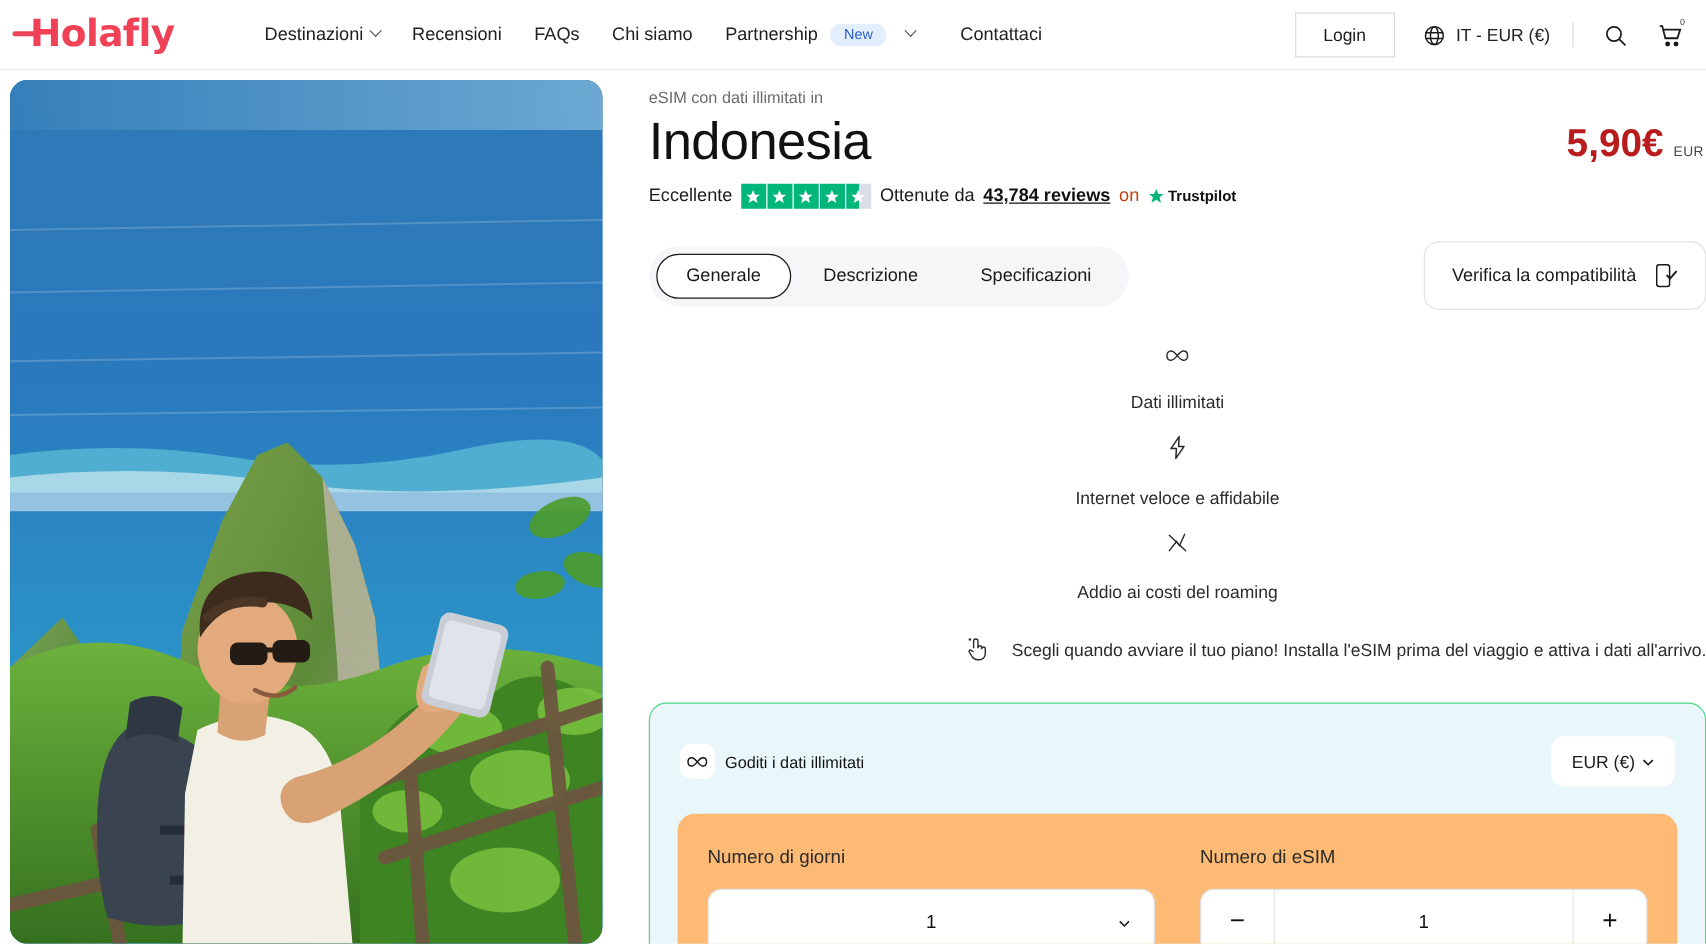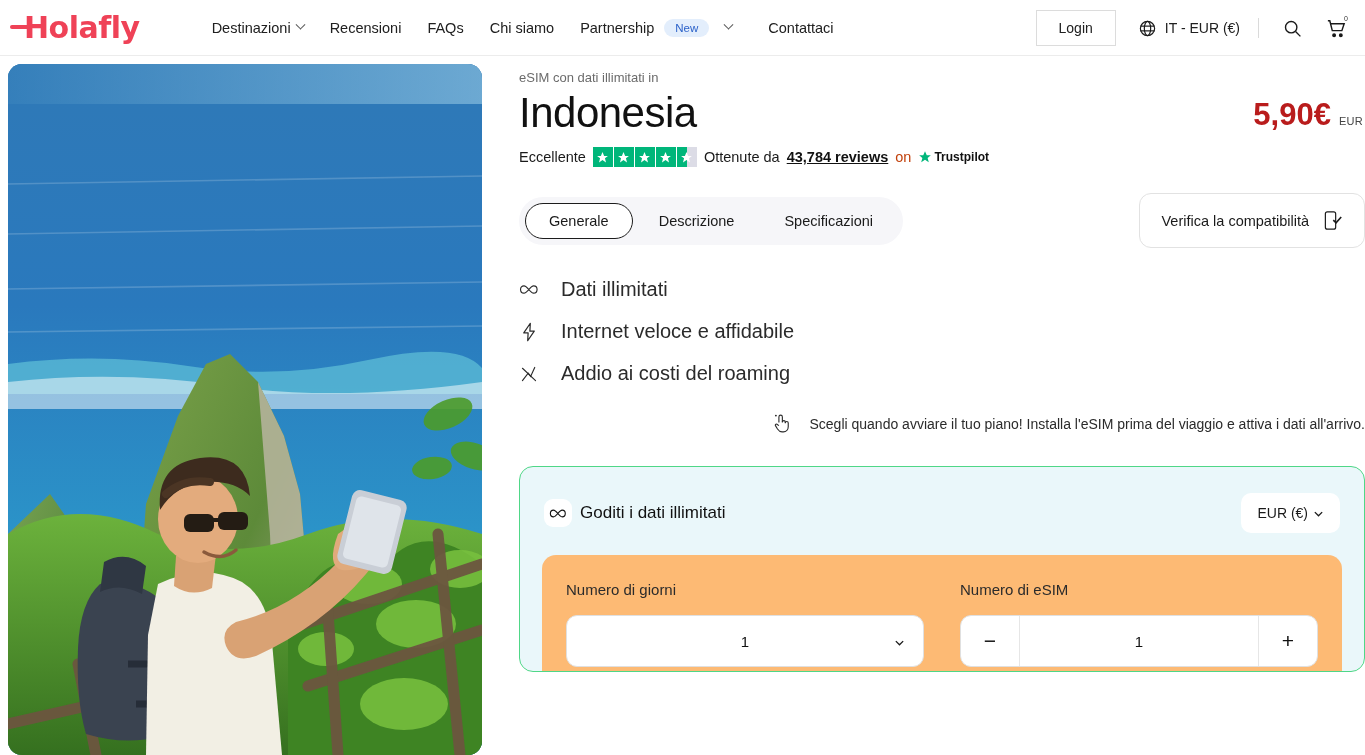--- a/index.html
+++ b/index.html
@@ -237,22 +237,23 @@
     white-space: nowrap;
   }
 
   
   .features { margin-top: 30px; }
   .feature {
     display: flex;
     align-items: center;
     gap: 22px;
     margin-bottom: 19px;
-    font-size: 20px;
+    font-size: 14px;
     color: #2b2b2b;
+    flex-direction: column;
   }
   .feature .ic {
     width: 20px; min-width: 20px;
     display: flex; align-items: center; justify-content: center;
     color: #2b2b2b;
   }
   .note {
     display: flex;
     align-items: center;
     gap: 18px;
@@ -280,21 +281,21 @@
   }
   .plan-title-wrap { display: flex; align-items: center; gap: 8px; }
   .inf-badge {
     width: 28px; height: 28px;
     background: #fff;
     border-radius: 9px;
     display: flex; align-items: center; justify-content: center;
     font-size: 15px;
     color: #111;
   }
-  .plan-title { font-size: 17px; color: #111; }
+  .plan-title { font-size: 13px; color: #111; }
   .cur-select {
     display: flex;
     align-items: center;
     gap: 5px;
     background: #fff;
     border-radius: 10px;
     padding: 12px 16px;
     font-size: 14px;
     color: #1a1a1a;
     cursor: pointer;

